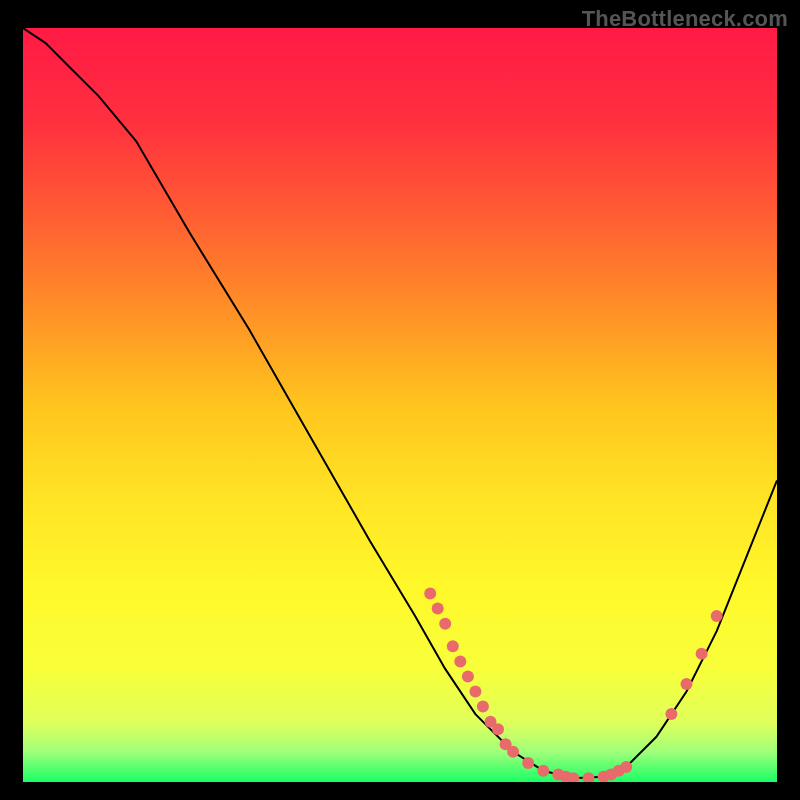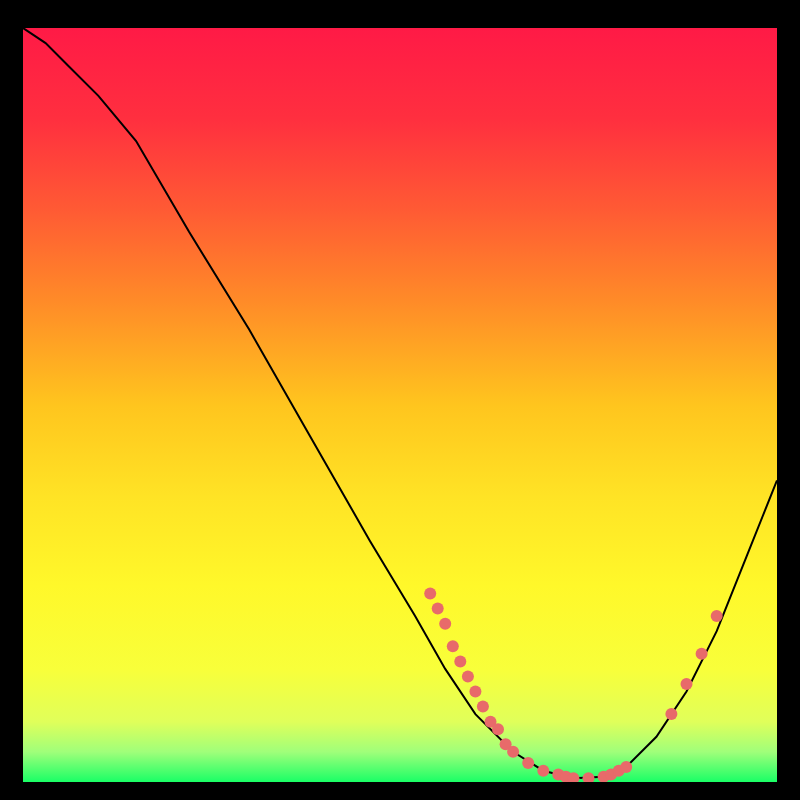--- a/index.html
+++ b/index.html
@@ -40,20 +40,21 @@
   .plot svg {
     display: block;
     width: 100%;
     height: 100%;
   }
 </style>
 </head>
 <body>
 
 <div class="frame">
+  <div class="watermark">TheBottleneck.com</div>
 
   <div class="plot">
     <svg viewBox="0 0 754 754" preserveAspectRatio="none">
       <defs>
         <linearGradient id="bg-grad" x1="0" y1="0" x2="0" y2="1">
             <stop offset="0%" stop-color="#ff1a46"></stop>
             <stop offset="12%" stop-color="#ff2f3f"></stop>
             <stop offset="24%" stop-color="#ff5a34"></stop>
             <stop offset="36%" stop-color="#ff8a28"></stop>
             <stop offset="50%" stop-color="#ffc51e"></stop>

